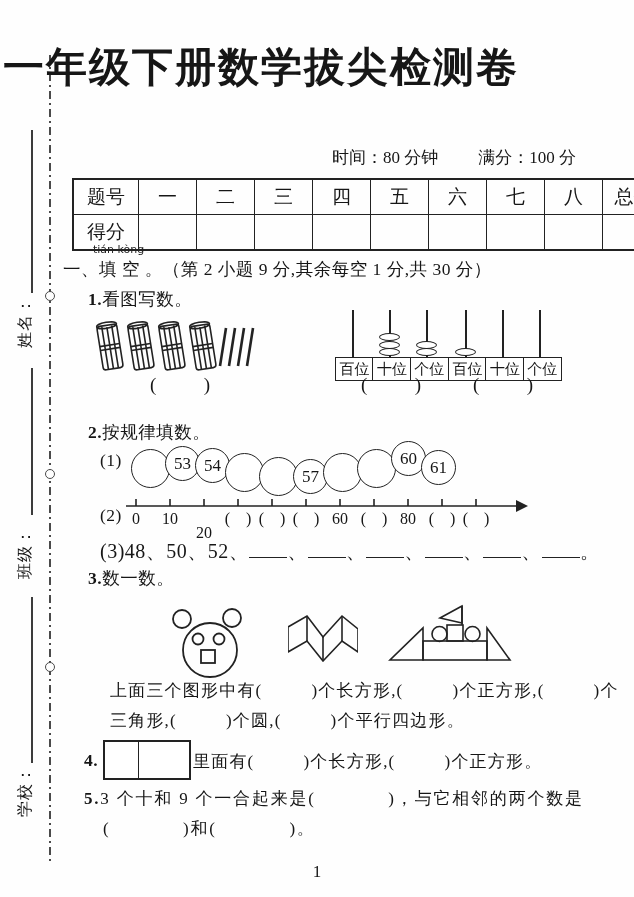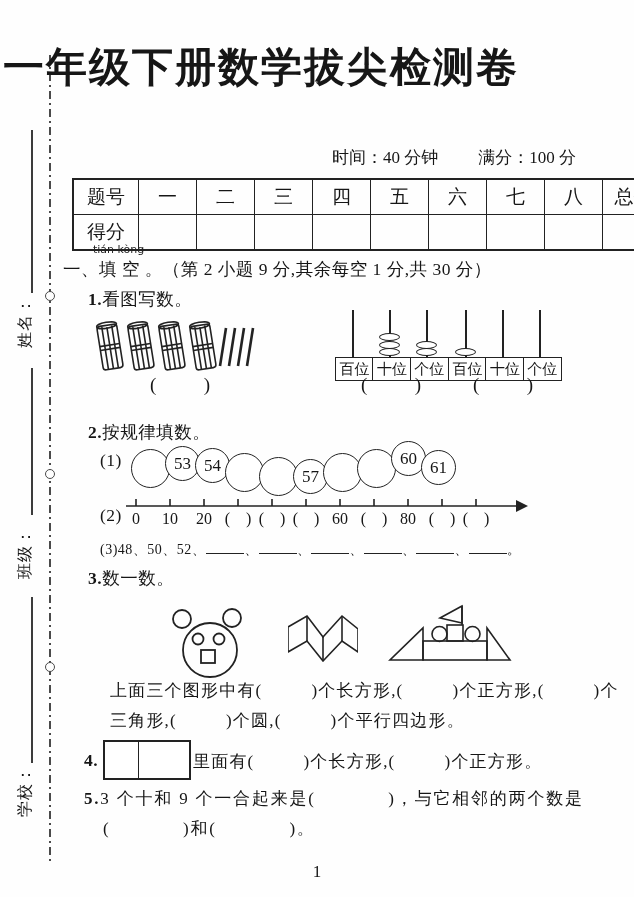--- a/index.html
+++ b/index.html
@@ -56,21 +56,21 @@
   <div class="abs seal-dot" style="left:45px;top:662px;"></div>
   <div class="abs seal-seg" style="left:31px;top:130px;height:163px;"></div>
   <div class="abs seal-seg" style="left:31px;top:368px;height:147px;"></div>
   <div class="abs seal-seg" style="left:31px;top:597px;height:166px;"></div>
   <div class="abs seal-label" style="left:-8px;top:312px;">姓名：</div>
   <div class="abs seal-label" style="left:-8px;top:543px;">班级：</div>
   <div class="abs seal-label" style="left:-8px;top:781px;">学校：</div>
 
   <div class="abs title" style="top:40px;left:0;">一年级下册数学拔尖检测卷</div>
   <div class="abs info-row" style="left:332px;top:146px;width:244px;">
-    <span>时间：40 分钟</span>
+    <span>时间：80 分钟</span>
     <span>满分：100 分</span>
   </div>
 
   <table class="score abs" style="left:72px;top:178px;width:504px;">
     <tbody>
         <tr>
       <td style="width:56px;">题号</td>
       <td style="width:49px;">一</td>
       <td style="width:49px;">二</td>
       <td style="width:49px;">三</td>
@@ -209,31 +209,31 @@
       <line x1="214" y1="3" x2="214" y2="10"></line>
         <line x1="248" y1="3" x2="248" y2="10"></line>
       <line x1="282" y1="3" x2="282" y2="10"></line>
         <line x1="316" y1="3" x2="316" y2="10"></line>
       <line x1="350" y1="3" x2="350" y2="10"></line>
     </g>
     <polygon points="390,4 402,10 390,16" fill="#222"></polygon>
   </svg>
   <div class="abs tick-label" style="left:136px;top:510px;">0</div>
   <div class="abs tick-label" style="left:170px;top:510px;">10</div>
-  <div class="abs tick-label" style="left:204px;top:510px;">20</div>
+  <div class="abs tick-label" style="left:204px;top:524px;">20</div>
   <div class="abs tick-label" style="left:238px;top:510px;">(&nbsp;&nbsp;&nbsp;&nbsp;)</div>
   <div class="abs tick-label" style="left:272px;top:510px;">(&nbsp;&nbsp;&nbsp;&nbsp;)</div>
   <div class="abs tick-label" style="left:306px;top:510px;">(&nbsp;&nbsp;&nbsp;&nbsp;)</div>
   <div class="abs tick-label" style="left:340px;top:510px;">60</div>
   <div class="abs tick-label" style="left:374px;top:510px;">(&nbsp;&nbsp;&nbsp;&nbsp;)</div>
   <div class="abs tick-label" style="left:408px;top:510px;">80</div>
   <div class="abs tick-label" style="left:442px;top:510px;">(&nbsp;&nbsp;&nbsp;&nbsp;)</div>
   <div class="abs tick-label" style="left:476px;top:510px;">(&nbsp;&nbsp;&nbsp;&nbsp;)</div>
 
-  <div class="abs qline" style="left:100px;top:538px;font-size:14px;">
+  <div class="abs qline" style="left:100px;top:538px;font-size:20px;">
     <span>(3)</span><span>48、50、52、</span><span class="blank"></span><span>、</span><span class="blank"></span><span>、</span><span class="blank"></span><span>、</span><span class="blank"></span><span>、</span><span class="blank"></span><span>、</span><span class="blank"></span><span>。</span>
   </div>
 
   <div class="abs qline" style="left:88px;top:566px;"><span class="qnum">3.</span><span>数一数。</span></div>
 
   <svg class="abs" style="left:162px;top:598px;" width="100" height="85" viewBox="0 0 100 85">
     <g stroke="#222" stroke-width="1.8" fill="none">
       <circle cx="20" cy="21" r="9"></circle>
       <circle cx="70" cy="20" r="9"></circle>
       <circle cx="48" cy="52" r="27"></circle>

